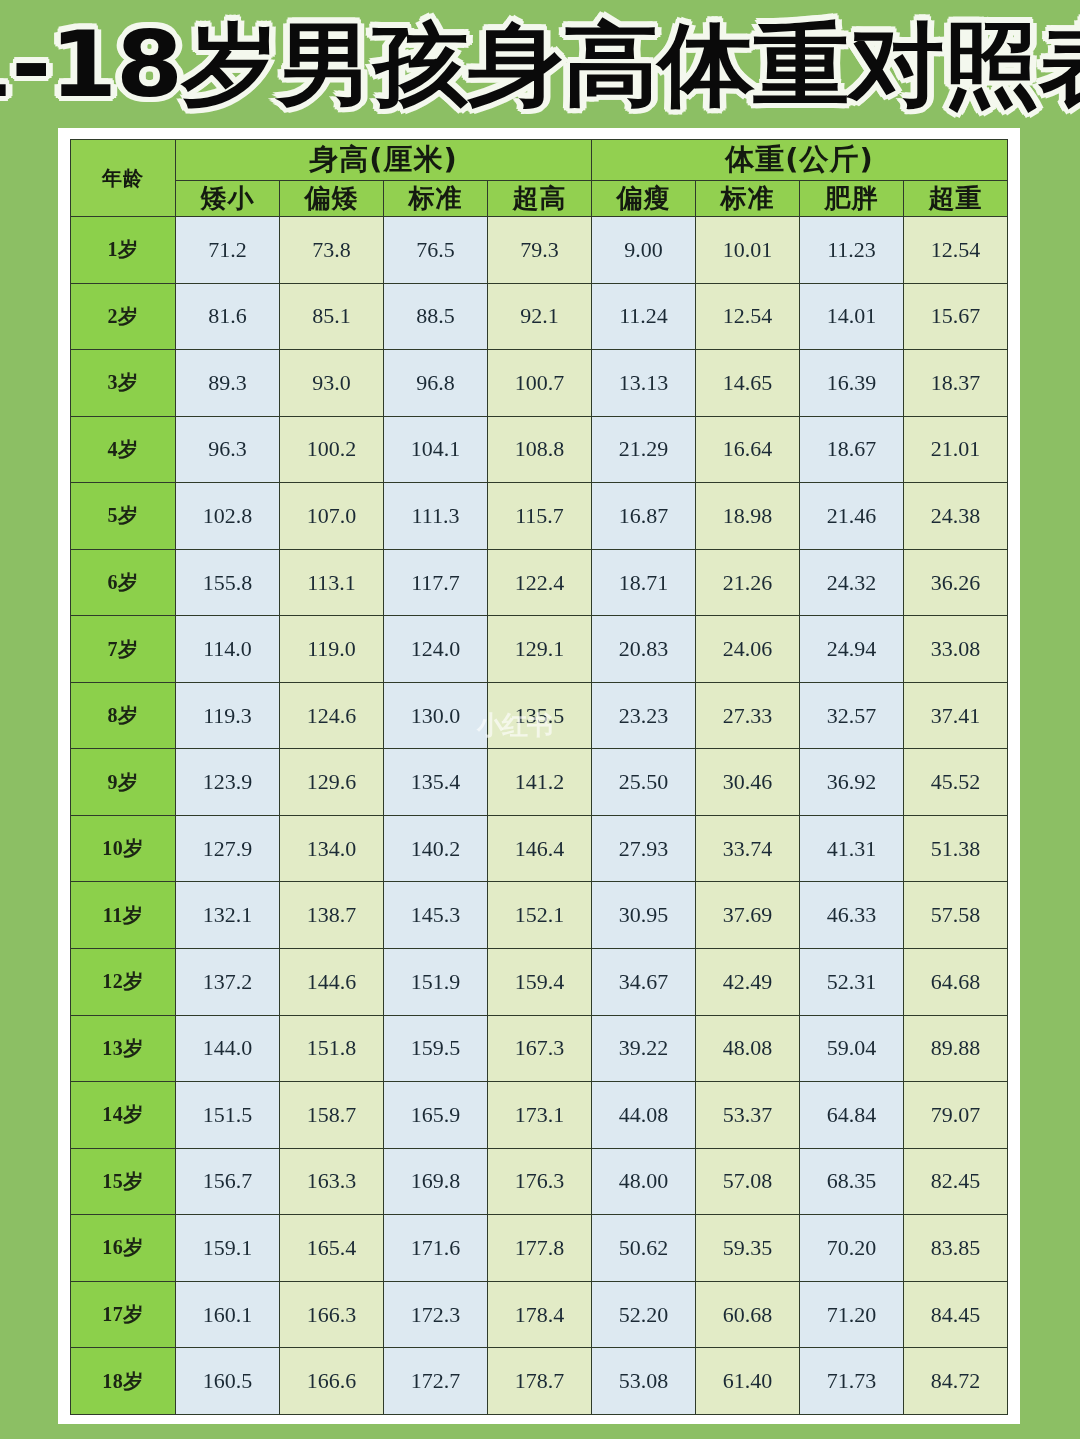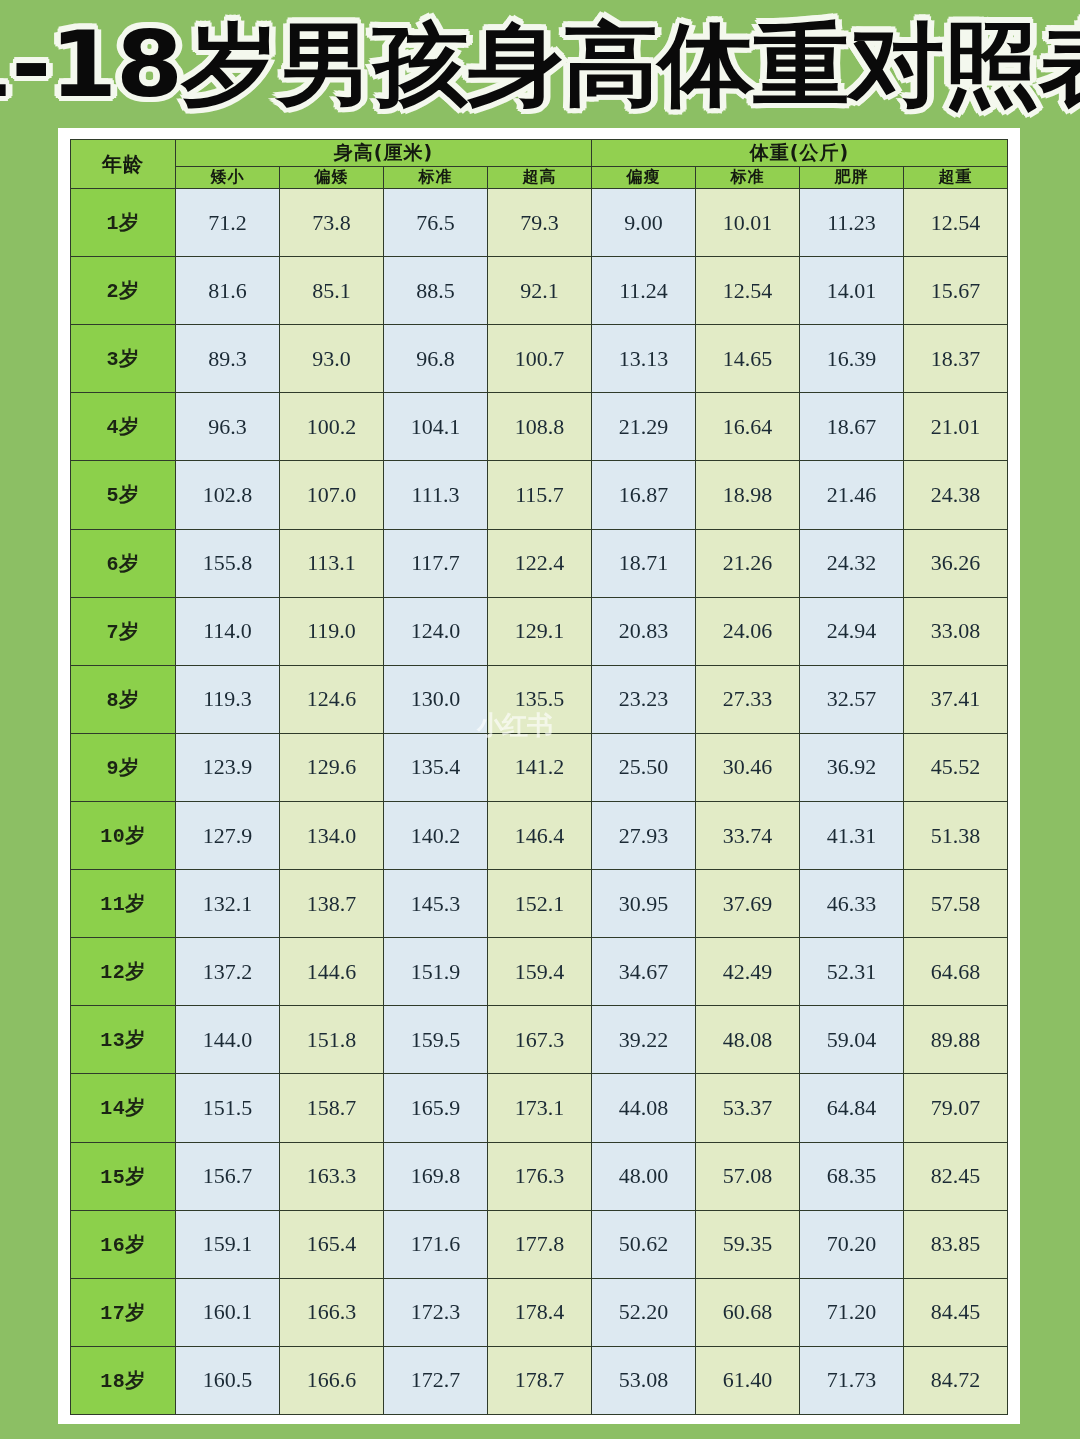--- a/index.html
+++ b/index.html
@@ -74,34 +74,34 @@
     text-align: center;
     vertical-align: middle;
     padding: 0;
   }
 
   
   .hdr {
     background: #92d050;
     color: #141a10;
     font-weight: 700;
-    font-size: 16px;
+    font-size: 26px;
     font-family: "DejaVu Sans", sans-serif;
     letter-spacing: 1px;
   }
-  .hdr-group { font-size: 19px; }
+  .hdr-group { font-size: 29px; }
   .hdr-age   { font-size: 20px; }
 
   
   .age-cell {
     background: #8cd04b;
     color: #1b2414;
     font-weight: 600;
     font-size: 20px;
-    font-family: Liberation Mono, monospace;
+    font-family: Liberation Serif, serif;
     letter-spacing: 0.5px;
   }
 
   
   .val {
     font-family: "Liberation Serif", "DejaVu Serif", serif;
     font-size: 22px;
     color: #1b2a35;
   }
   .val.c-blue  { background: #dde9f1; }

